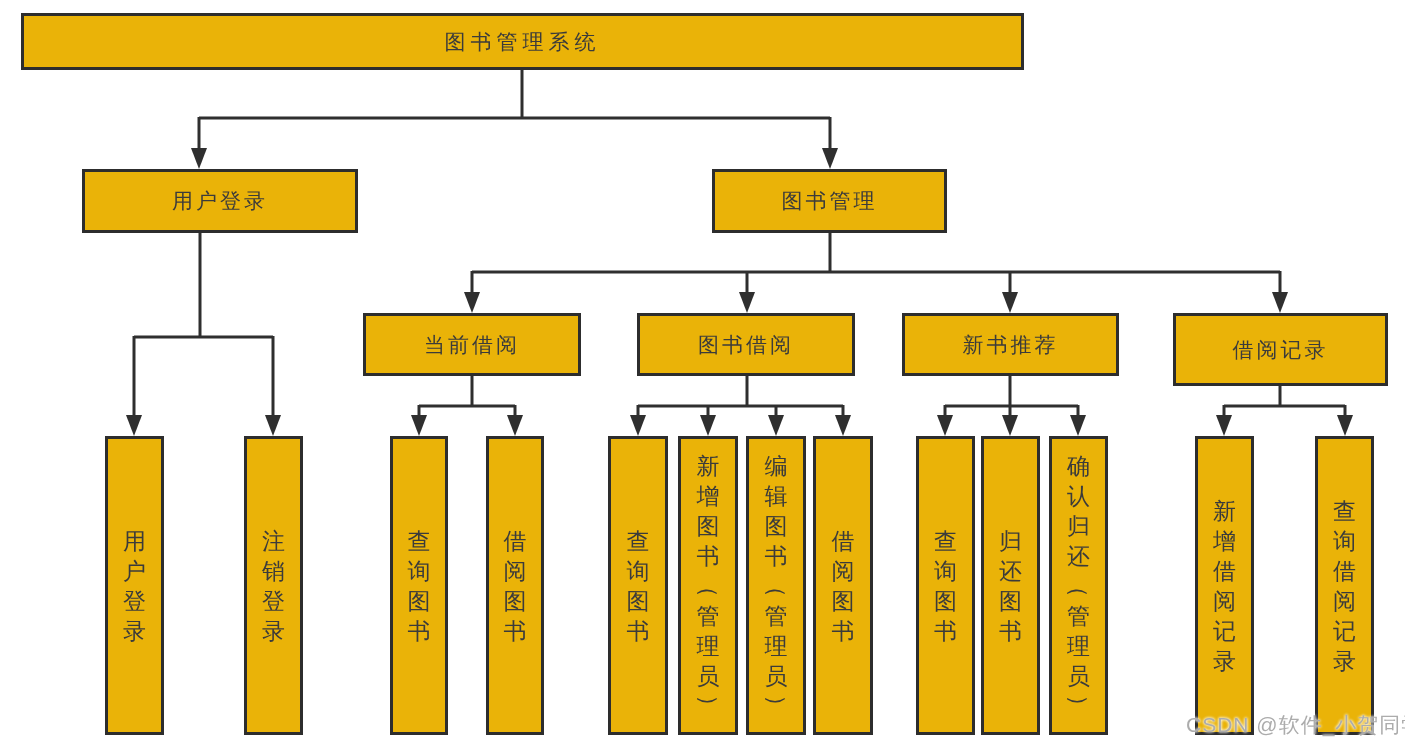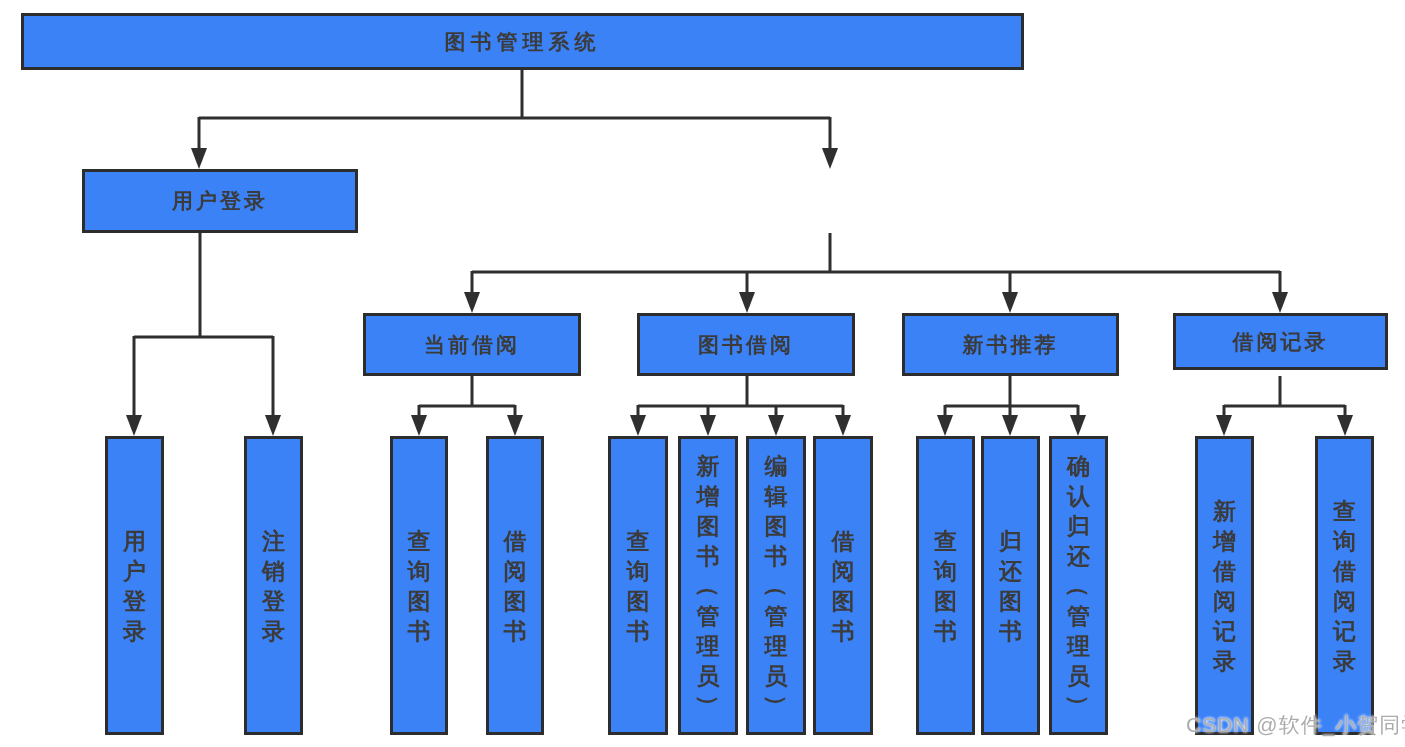--- a/index.html
+++ b/index.html
@@ -7,25 +7,24 @@
     position:relative;
     width:1405px;height:747px;
     background:#ffffff;
     font-family:"Liberation Sans","DejaVu Sans",sans-serif;
     overflow:hidden;
   }
   #connectors{position:absolute;left:0;top:0;z-index:1;}
   .box{
     position:absolute;
     box-sizing:border-box;
-    background:#3b82f6;
+    background:#eab308;
     border:3px solid #2d2d2d;
     display:flex;align-items:center;justify-content:center;
     z-index:2;
-    font-weight:bold;
   }
   .hlabel{
     font-size:21px;color:#3b3b3b;letter-spacing:3px;
     white-space:nowrap;
   }
   .root-label{letter-spacing:5px;}
   .vtext{
     display:flex;flex-direction:column;
     align-items:center;justify-content:center;
     width:100%;height:100%;
@@ -119,31 +118,34 @@
     </g>
   </svg>
 
   <div class="box" style="left:21px;top:13px;width:1003px;height:57px;">
     <span class="hlabel root-label">图书管理系统</span>
   </div>
 
   <div class="box" style="left:82px;top:169px;width:276px;height:64px;">
     <span class="hlabel">用户登录</span>
   </div>
+  <div class="box" style="left:712px;top:169px;width:235px;height:64px;">
+    <span class="hlabel">图书管理</span>
+  </div>
 
   <div class="box" style="left:363px;top:313px;width:218px;height:63px;">
     <span class="hlabel">当前借阅</span>
   </div>
   <div class="box" style="left:637px;top:313px;width:218px;height:63px;">
     <span class="hlabel">图书借阅</span>
   </div>
   <div class="box" style="left:902px;top:313px;width:217px;height:63px;">
     <span class="hlabel">新书推荐</span>
   </div>
-  <div class="box" style="left:1173px;top:313px;width:215px;height:57px;">
+  <div class="box" style="left:1173px;top:313px;width:215px;height:73px;">
     <span class="hlabel">借阅记录</span>
   </div>
 
   <div class="box" style="left:105px;top:436px;width:59px;height:299px;">
     <span class="vtext">
         <span class="vch">用</span>
         <span class="vch">户</span>
         <span class="vch">登</span>
         <span class="vch">录</span>
       </span>

